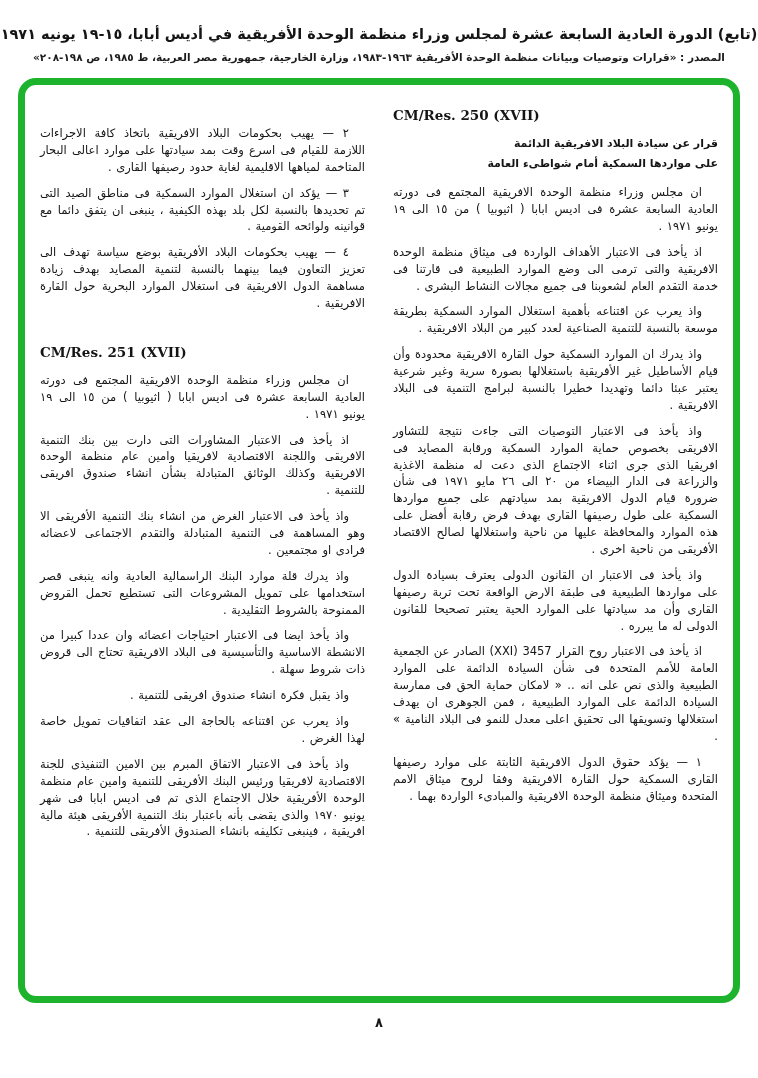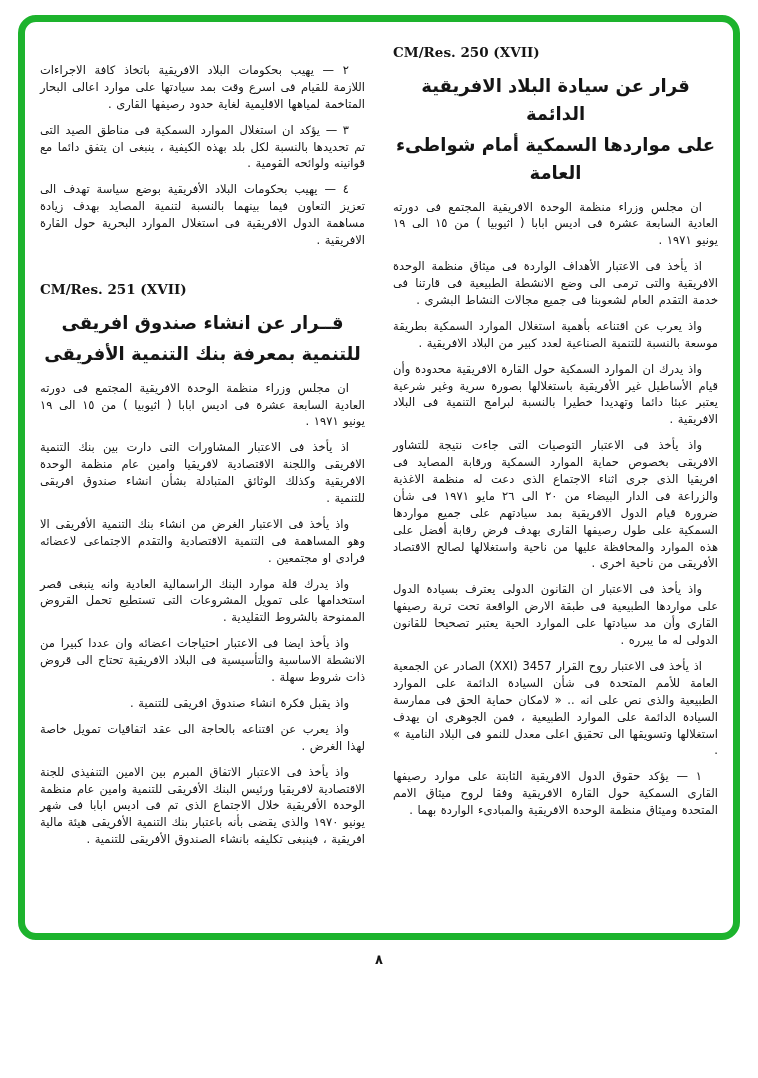--- a/index.html
+++ b/index.html
@@ -26,69 +26,69 @@
   .columns{ display:flex; direction:rtl; gap:28px; height:100%; }
   .col{ flex:1 1 0; direction:rtl; }
   .col-continuation{ padding-top:22px; }
   .res-id{
     direction:ltr; text-align:left;
     font-family:"DejaVu Serif", serif;
     font-size:13.5px; font-weight:600;
     margin:4px 0 12px;
   }
   .res-id.second{ margin-top:32px; }
-  .res-title{ text-align:center; font-weight:bold; font-size:18px; line-height:1.55; margin:0 0 12px; }
+  .res-title{ text-align:right; font-weight:bold; font-size:11px; line-height:1.55; margin:0 0 12px; }
   .res-title div{ margin:3px 0; }
   p.body{
     font-size:11.5px; line-height:1.47;
     text-align:justify; text-align-last:auto;
     text-indent:16px;
     margin:0 0 9px;
     word-spacing:1px;
   }
   .page-num{ text-align:center; font-size:13px; margin-top:12px; font-weight:bold; }
 </style>
 </head>
 <body>
 
 <div class="page">
 
+  <div class="header">
+    <div class="header-session">(تابع) الدورة العادية السابعة عشرة لمجلس وزراء منظمة الوحدة الأفريقية في أديس أبابا، ١٥-١٩ يونيه ١٩٧١</div>
+    <div class="header-source">المصدر : «قرارات وتوصيات وبيانات منظمة الوحدة الأفريقية ١٩٦٣-١٩٨٣، وزارة الخارجية، جمهورية مصر العربية، ط ١٩٨٥، ص ١٩٨-٢٠٨»</div>
+  </div>
 
   <div class="frame">
     <div class="columns">
 
       <section class="col">
         <div class="res-id">CM/Res. 250 (XVII)</div>
         <div class="res-title">
           <div>قرار عن سيادة البلاد الافريقية الدائمة</div>
           <div>على مواردها السمكية أمام شواطىء العامة</div>
         </div>
         <p class="body">ان مجلس وزراء منظمة الوحدة الافريقية المجتمع فى دورته العادية السابعة عشرة فى اديس ابابا ( اثيوبيا ) من ١٥ الى ١٩ يونيو ١٩٧١ .</p>
-        <p class="body">اذ يأخذ فى الاعتبار الأهداف الواردة فى ميثاق منظمة الوحدة الافريقية والتى ترمى الى وضع الانشطة الطبيعية فى قارتنا فى خدمة التقدم العام لشعوبنا فى جميع مجالات النشاط البشرى .</p>
+        <p class="body">اذ يأخذ فى الاعتبار الأهداف الواردة فى ميثاق منظمة الوحدة الافريقية والتى ترمى الى وضع الموارد الطبيعية فى قارتنا فى خدمة التقدم العام لشعوبنا فى جميع مجالات النشاط البشرى .</p>
         <p class="body">واذ يعرب عن اقتناعه بأهمية استغلال الموارد السمكية بطريقة موسعة بالنسبة للتنمية الصناعية لعدد كبير من البلاد الافريقية .</p>
         <p class="body">واذ يدرك ان الموارد السمكية حول القارة الافريقية محدودة وأن قيام الأساطيل غير الأفريقية باستغلالها بصورة سرية وغير شرعية يعتبر عبئا دائما وتهديدا خطيرا بالنسبة لبرامج التنمية فى البلاد الافريقية .</p>
         <p class="body">واذ يأخذ فى الاعتبار التوصيات التى جاءت نتيجة للتشاور الافريقى بخصوص حماية الموارد السمكية ورقابة المصايد فى افريقيا الذى جرى اثناء الاجتماع الذى دعت له منظمة الاغذية والزراعة فى الدار البيضاء من ٢٠ الى ٢٦ مايو ١٩٧١ فى شأن ضرورة قيام الدول الافريقية بمد سيادتهم على جميع مواردها السمكية على طول رصيفها القارى بهدف فرض رقابة أفضل على هذه الموارد والمحافظة عليها من ناحية واستغلالها لصالح الاقتصاد الأفريقى من ناحية اخرى .</p>
         <p class="body">واذ يأخذ فى الاعتبار ان القانون الدولى يعترف بسيادة الدول على مواردها الطبيعية فى طبقة الارض الواقعة تحت تربة رصيفها القارى وأن مد سيادتها على الموارد الحية يعتبر تصحيحا للقانون الدولى له ما يبرره .</p>
         <p class="body">اذ يأخذ فى الاعتبار روح القرار 3457 (XXI) الصادر عن الجمعية العامة للأمم المتحدة فى شأن السيادة الدائمة على الموارد الطبيعية والذى نص على انه .. « لامكان حماية الحق فى ممارسة السيادة الدائمة على الموارد الطبيعية ، فمن الجوهرى ان يهدف استغلالها وتسويقها الى تحقيق اعلى معدل للنمو فى البلاد النامية » .</p>
         <p class="body">١ — يؤكد حقوق الدول الافريقية الثابتة على موارد رصيفها القارى السمكية حول القارة الافريقية وفقا لروح ميثاق الامم المتحدة وميثاق منظمة الوحدة الافريقية والمبادىء الواردة بهما .</p>
       </section>
 
       <section class="col col-continuation">
         <p class="body">٢ — يهيب بحكومات البلاد الافريقية باتخاذ كافة الاجراءات اللازمة للقيام فى اسرع وقت بمد سيادتها على موارد اعالى البحار المتاخمة لمياهها الاقليمية لغاية حدود رصيفها القارى .</p>
         <p class="body">٣ — يؤكد ان استغلال الموارد السمكية فى مناطق الصيد التى تم تحديدها بالنسبة لكل بلد بهذه الكيفية ، ينبغى ان يتفق دائما مع قوانينه ولوائحه القومية .</p>
         <p class="body">٤ — يهيب بحكومات البلاد الأفريقية بوضع سياسة تهدف الى تعزيز التعاون فيما بينهما بالنسبة لتنمية المصايد بهدف زيادة مساهمة الدول الافريقية فى استغلال الموارد البحرية حول القارة الافريقية .</p>
 
         <div class="res-id second">CM/Res. 251 (XVII)</div>
-        <div class="res-title">
-          <div>قــرار عن انشاء صندوق افريقى</div>
-          <div>للتنمية بمعرفة بنك التنمية الأفريقى</div>
-        </div>
         <p class="body">ان مجلس وزراء منظمة الوحدة الافريقية المجتمع فى دورته العادية السابعة عشرة فى اديس ابابا ( اثيوبيا ) من ١٥ الى ١٩ يونيو ١٩٧١ .</p>
         <p class="body">اذ يأخذ فى الاعتبار المشاورات التى دارت بين بنك التنمية الافريقى واللجنة الاقتصادية لافريقيا وامين عام منظمة الوحدة الافريقية وكذلك الوثائق المتبادلة بشأن انشاء صندوق افريقى للتنمية .</p>
-        <p class="body">واذ يأخذ فى الاعتبار الغرض من انشاء بنك التنمية الأفريقى الا وهو المساهمة فى التنمية الاقتصادية والتقدم الاجتماعى لاعضائه فرادى او مجتمعين .</p>
+        <p class="body">واذ يأخذ فى الاعتبار الغرض من انشاء بنك التنمية الأفريقى الا وهو المساهمة فى التنمية المتبادلة والتقدم الاجتماعى لاعضائه فرادى او مجتمعين .</p>
         <p class="body">واذ يدرك قلة موارد البنك الراسمالية العادية وانه ينبغى قصر استخدامها على تمويل المشروعات التى تستطيع تحمل القروض الممنوحة بالشروط التقليدية .</p>
         <p class="body">واذ يأخذ ايضا فى الاعتبار احتياجات اعضائه وان عددا كبيرا من الانشطة الاساسية والتأسيسية فى البلاد الافريقية تحتاج الى قروض ذات شروط سهلة .</p>
         <p class="body">واذ يقبل فكرة انشاء صندوق افريقى للتنمية .</p>
         <p class="body">واذ يعرب عن اقتناعه بالحاجة الى عقد اتفاقيات تمويل خاصة لهذا الغرض .</p>
         <p class="body">واذ يأخذ فى الاعتبار الاتفاق المبرم بين الامين التنفيذى للجنة الاقتصادية لافريقيا ورئيس البنك الأفريقى للتنمية وامين عام منظمة الوحدة الأفريقية خلال الاجتماع الذى تم فى اديس ابابا فى شهر يونيو ١٩٧٠ والذى يقضى بأنه باعتبار بنك التنمية الأفريقى هيئة مالية افريقية ، فينبغى تكليفه بانشاء الصندوق الأفريقى للتنمية .</p>
       </section>
 
     </div>
   </div>
 

